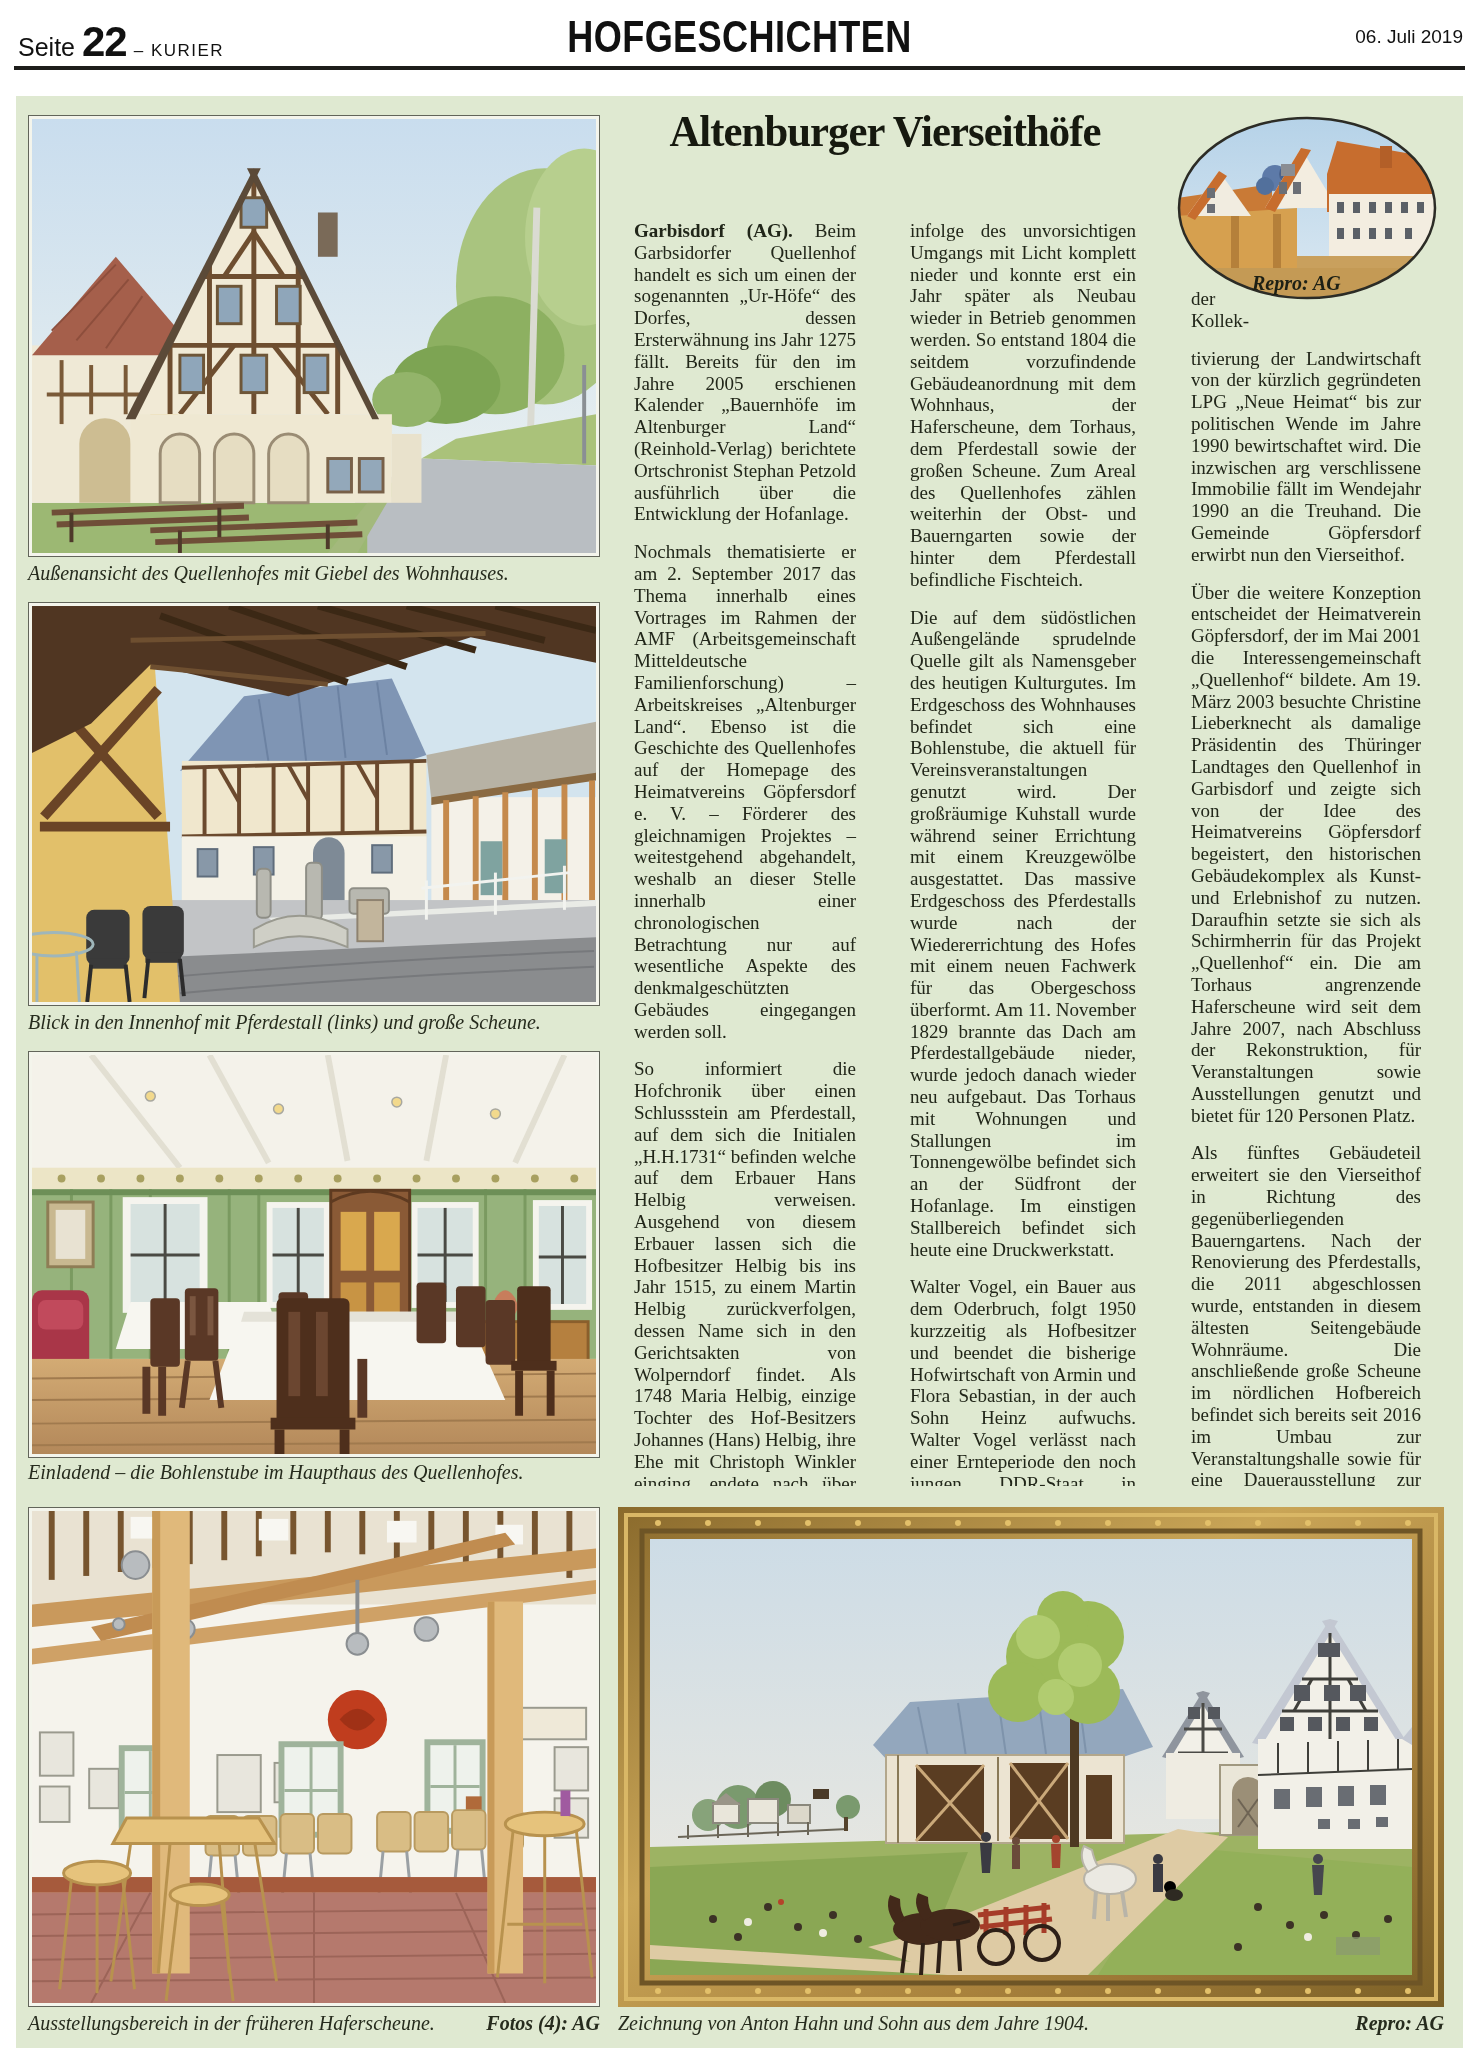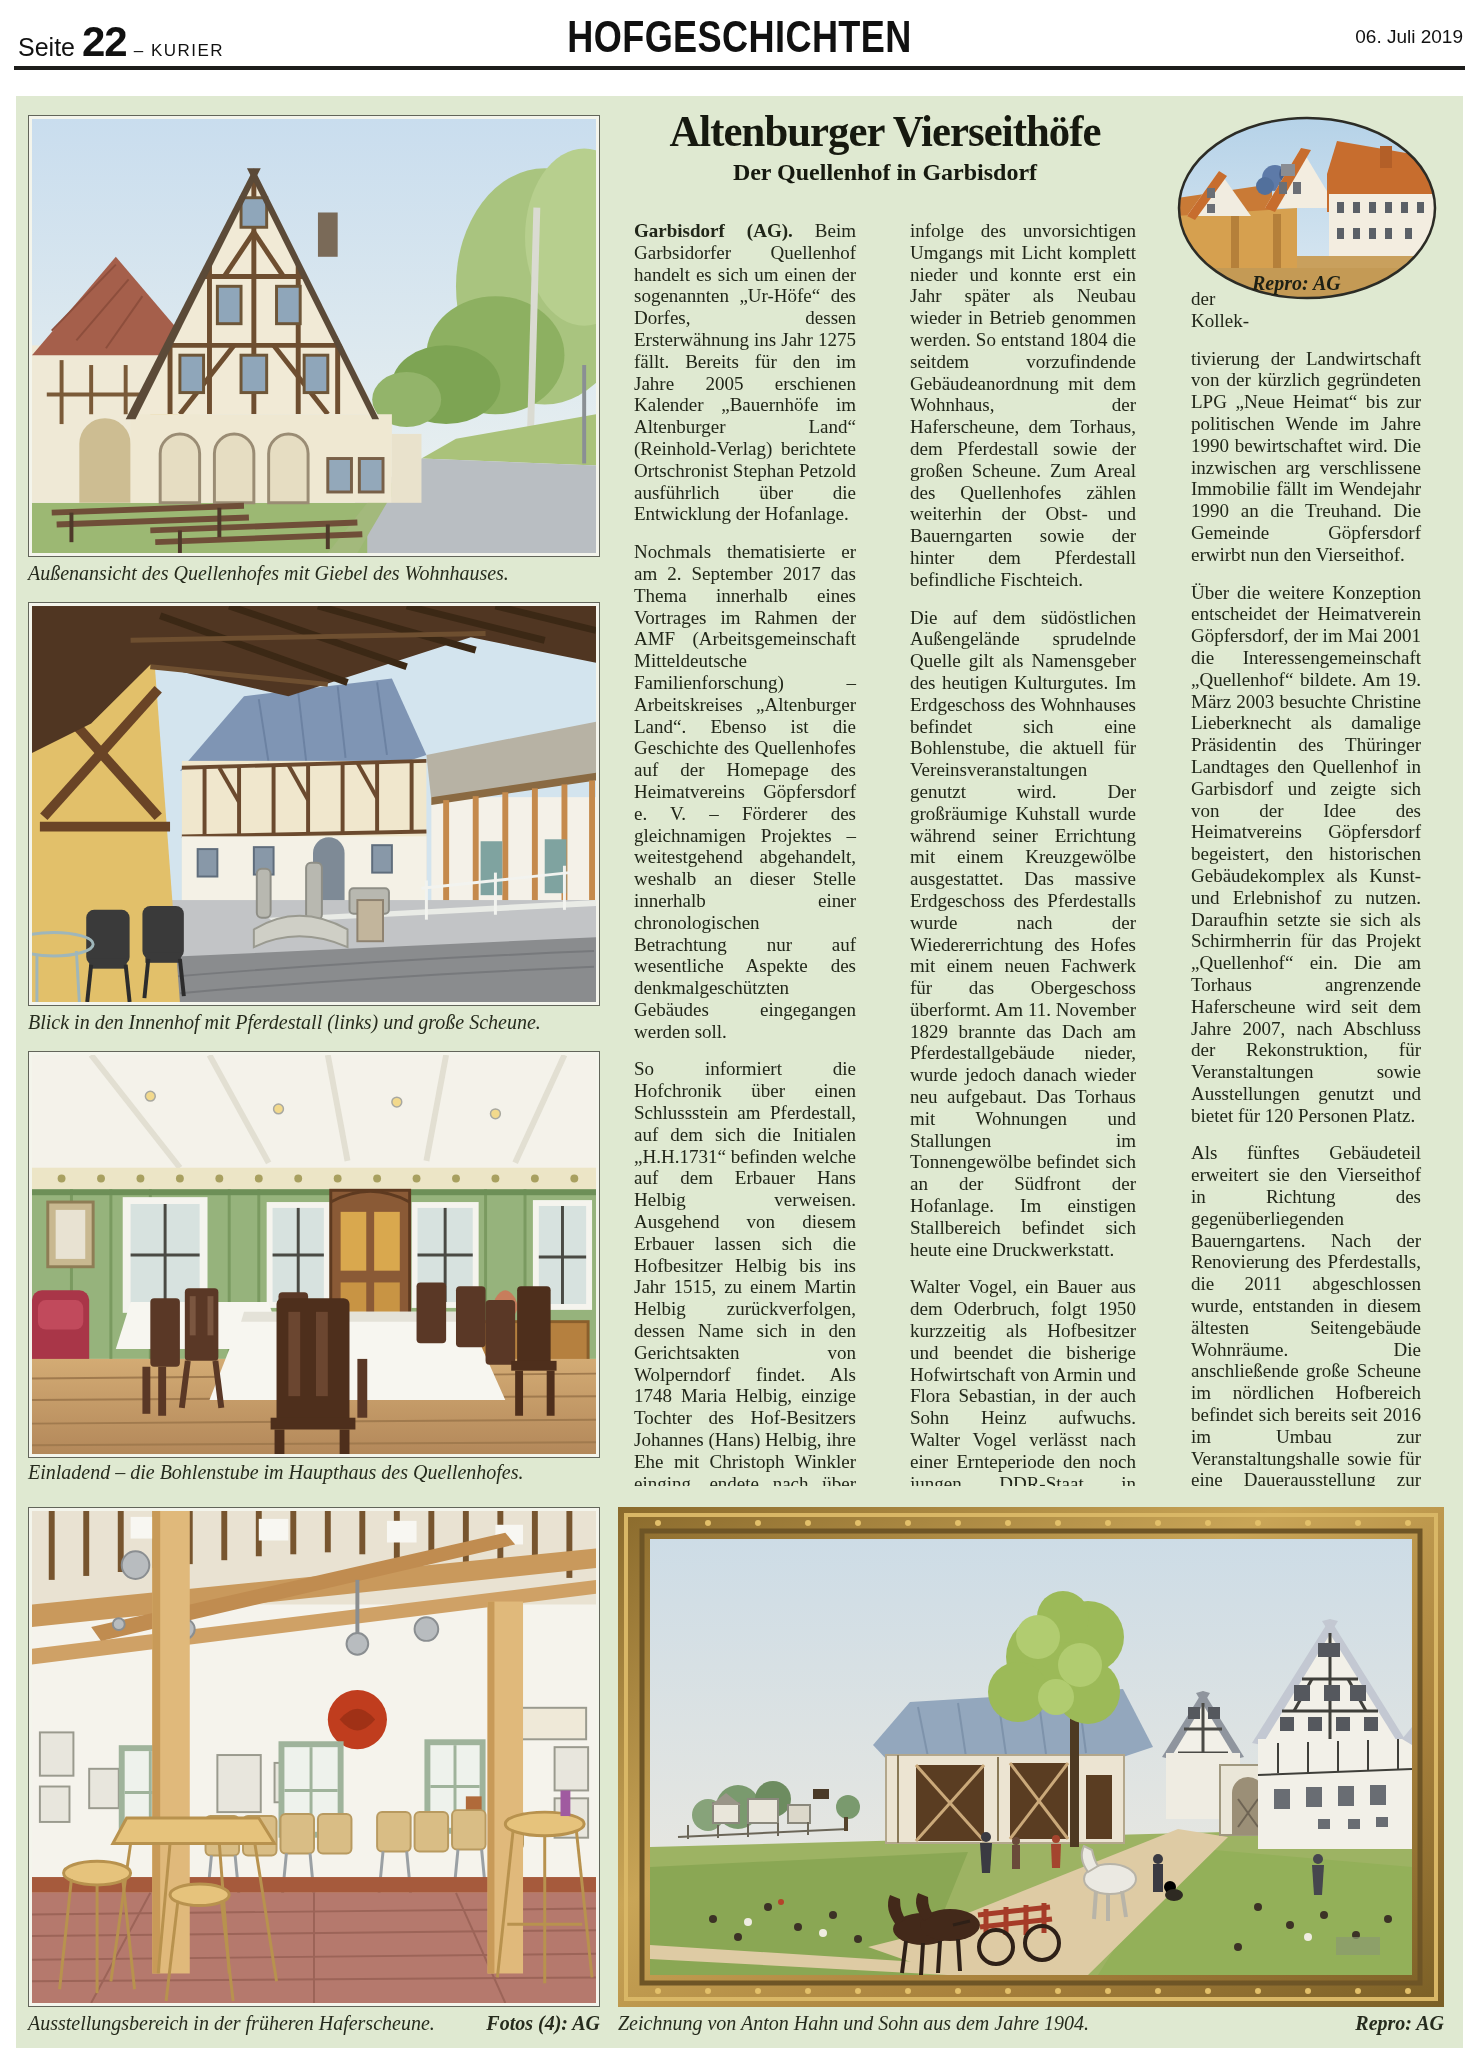--- a/index.html
+++ b/index.html
@@ -65,21 +65,20 @@
       <span class="h-num">22</span>
       <span class="h-paper">– KURIER</span>
     </div>
     <div class="hdr-center">HOFGESCHICHTEN</div>
     <div class="hdr-date">06. Juli 2019</div>
     <div class="hdr-rule"></div>
   </div>
 
   <div class="abs art-head">
     <h1>Altenburger Vierseithöfe</h1>
-    <h2>Der Quellenhof in Garbisdorf</h2>
   </div>
 
   <figure class="abs oval-fig" style="margin:0">
     <svg viewBox="0 0 261 185" preserveAspectRatio="none">
       <defs>
         <clipPath id="ovclip">
             <ellipse cx="130" cy="92" rx="128" ry="90"></ellipse>
           </clipPath>
         <linearGradient id="ovsky" x1="0" y1="0" x2="0" y2="1">
           <stop offset="0" stop-color="#b5d2e8"></stop>

